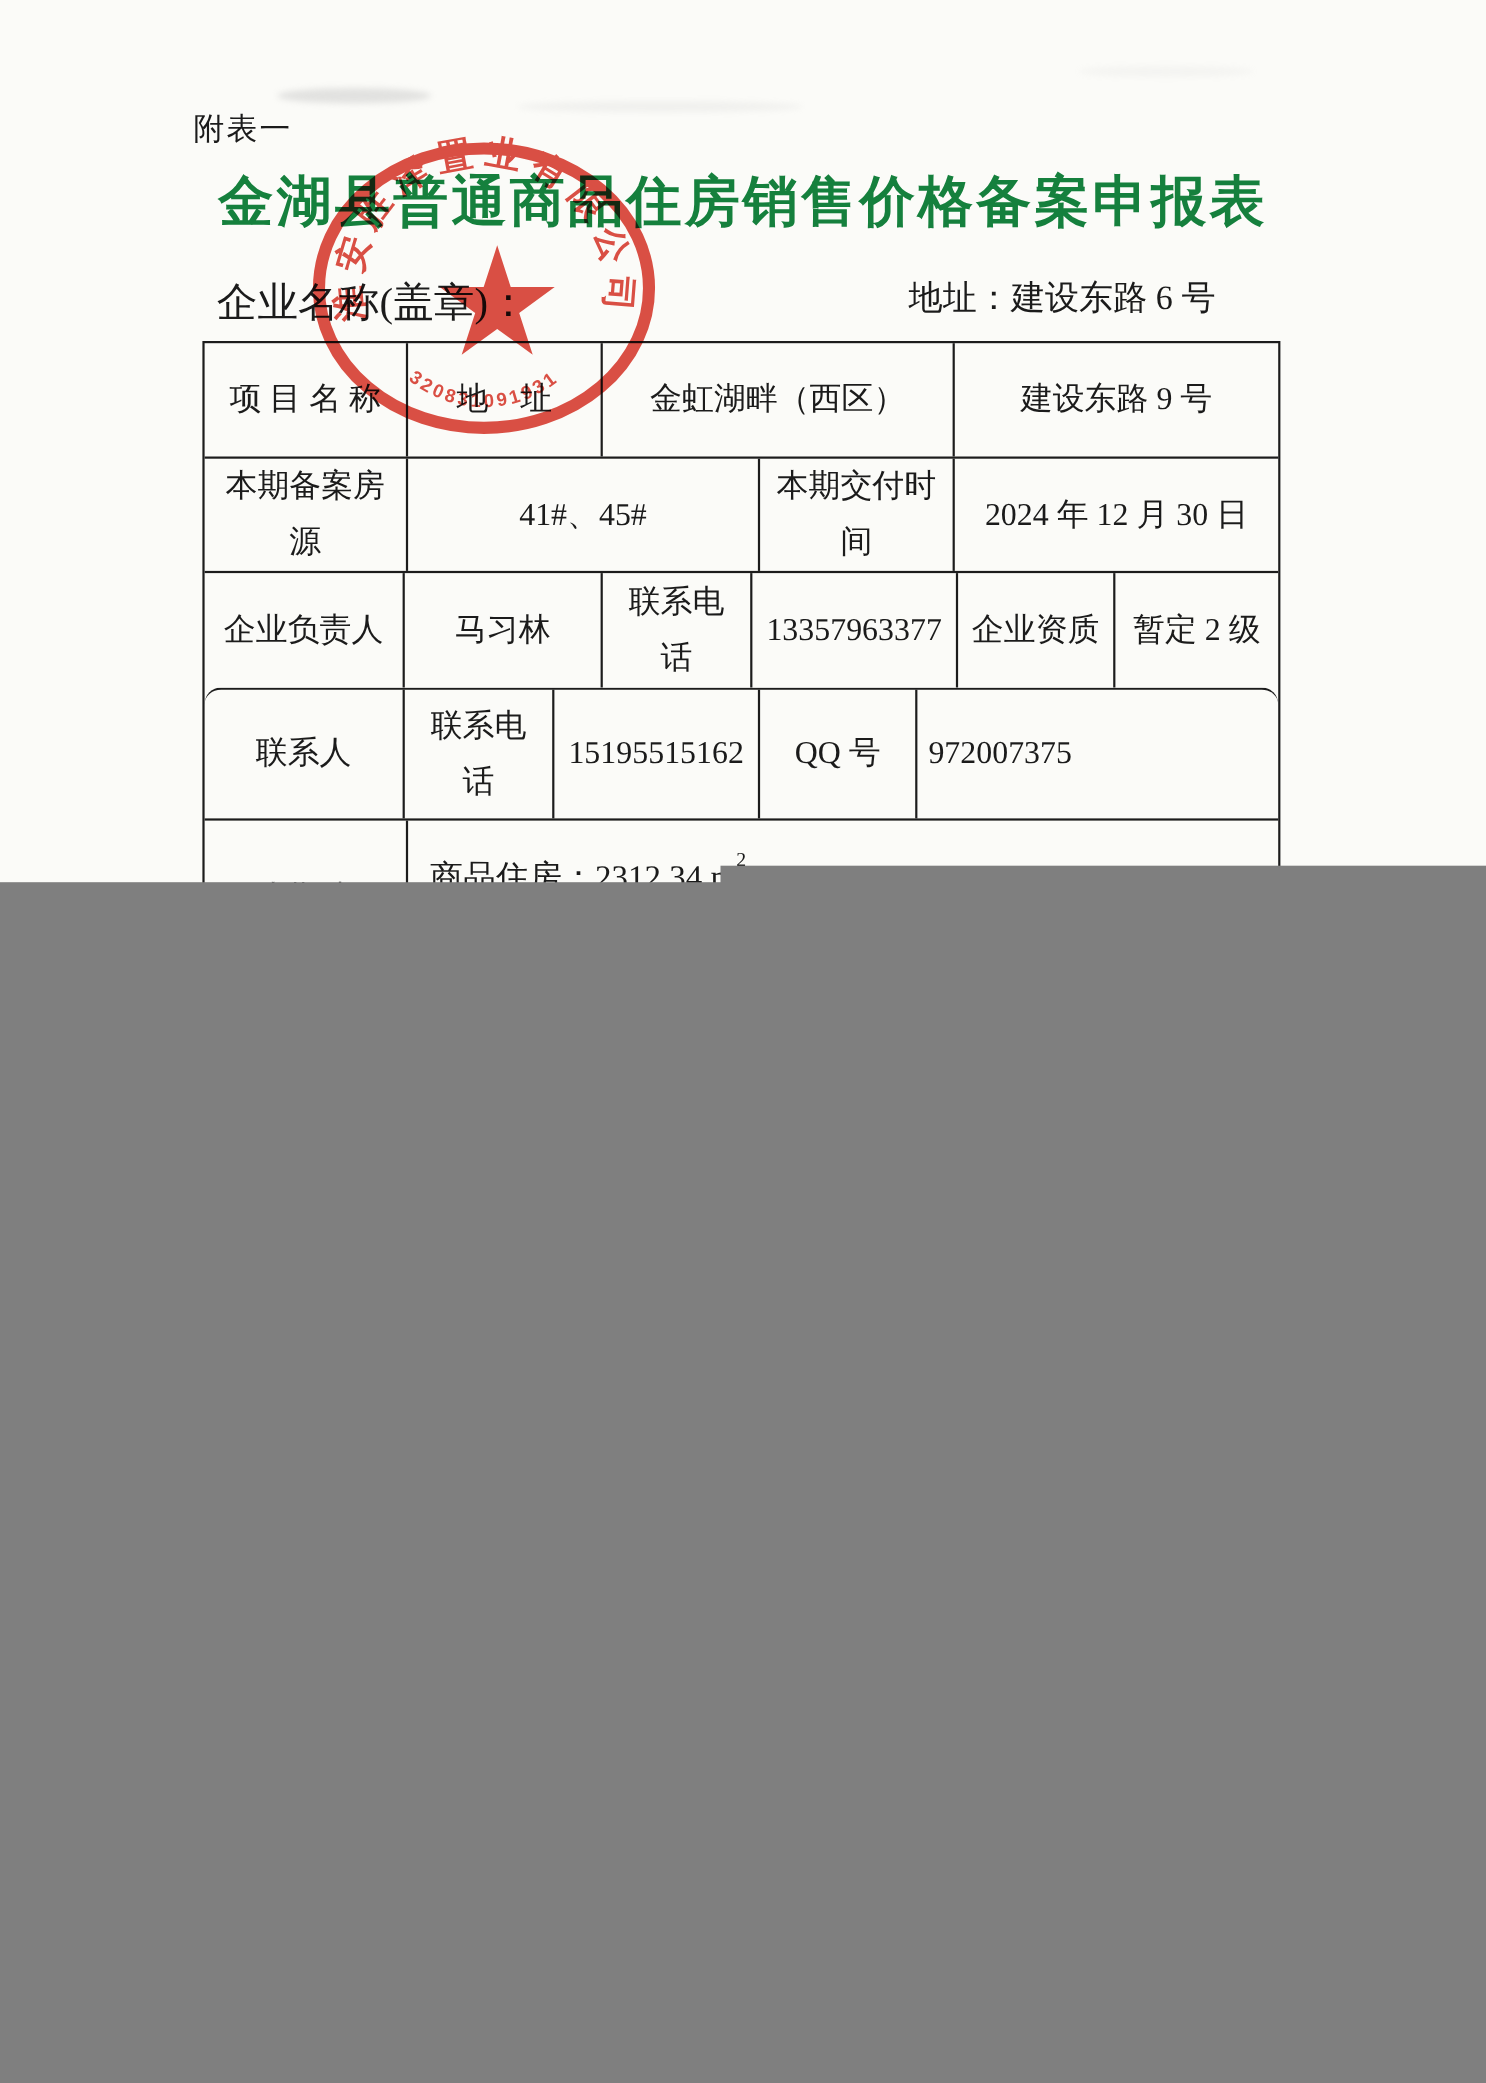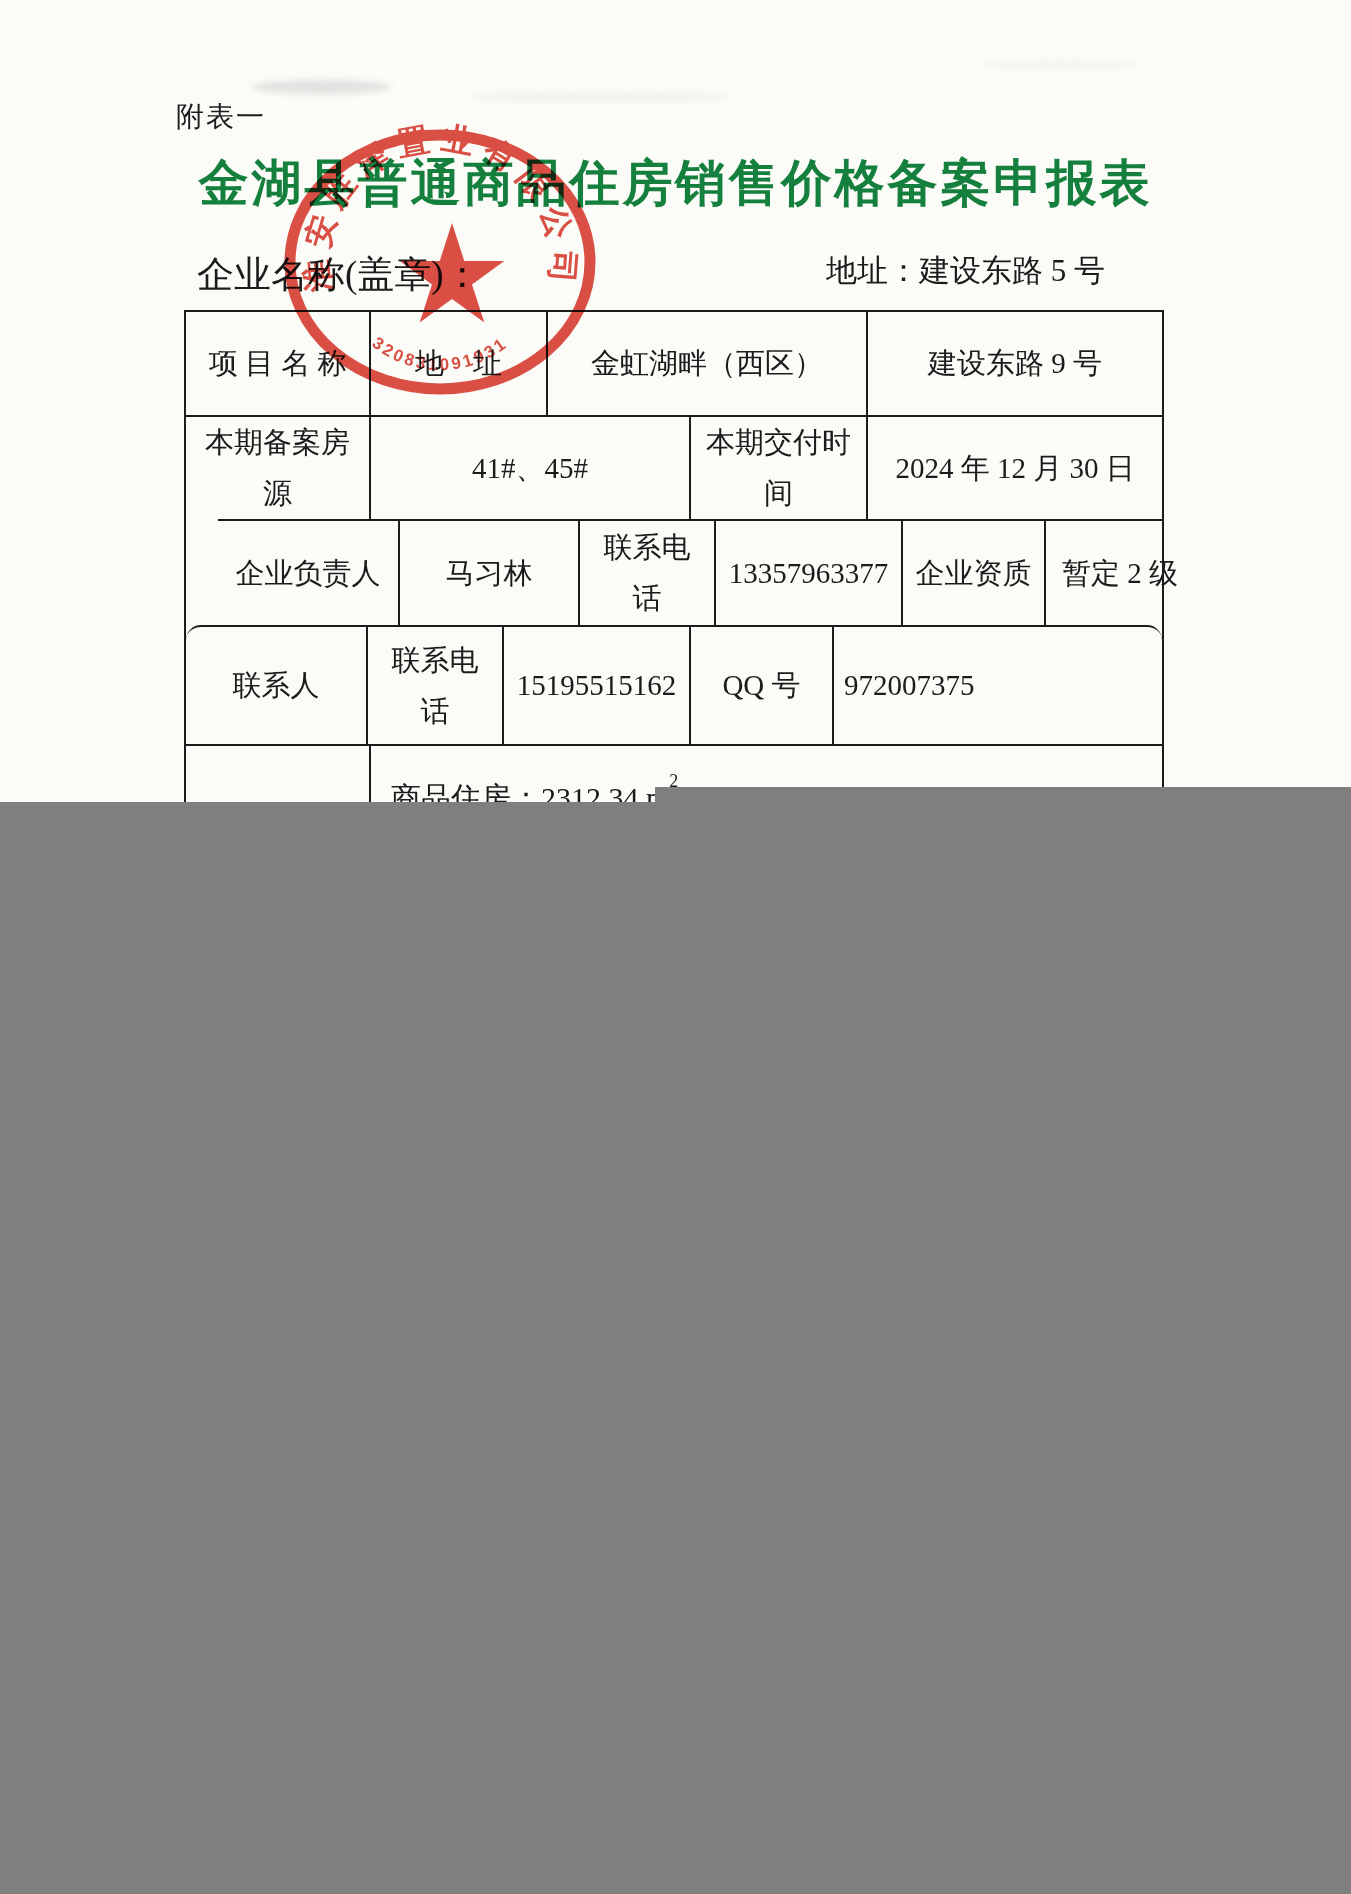--- a/index.html
+++ b/index.html
@@ -27,21 +27,21 @@
   #form-table{position:absolute;left:184px;top:310px;width:976px;
     border:2px solid #1c1c1c;box-sizing:content-box;background:transparent;}
   .trow{display:flex;border-top:2px solid #1c1c1c;}
   .trow:first-child{border-top:none;}
   .tcell{
     box-sizing:border-box;border-left:2px solid #1c1c1c;
     display:flex;align-items:center;justify-content:center;
     text-align:center;font-size:29px;line-height:1.75;padding:0 10px;
   }
   .tcell:first-child{border-left:none;}
-  #row1{height:103px;} #row2{height:102px;} #row3{height:104px;margin-left:32px;} #row4{height:117px;border-radius:15px;}
+  #row1{height:103px;} #row2{height:102px;} #row3{height:104px;} #row4{height:117px;border-radius:15px;}
   #row5{height:160px;}
   .w183{flex:0 0 183px;} .w320{flex:0 0 320px;} .w177{flex:0 0 177px;} .w296{flex:0 0 296px;}
   .w180{flex:0 0 180px;} .w136{flex:0 0 136px;} .w187{flex:0 0 187px;}
   .w143{flex:0 0 143px;} .w150{flex:0 0 150px;} .w793{flex:0 0 793px;}
   #row5 .label-cell{align-items:flex-start;padding-top:45px;}
   #row5 .content-cell{align-items:flex-start;justify-content:flex-start;
     padding-top:26px;padding-left:20px;font-size:30px;text-align:left;}
   #row5 sup{font-size:18px;line-height:1;}
 
   
@@ -58,21 +58,21 @@
 
 <div class="smudge" id="smudge1"></div>
 <div class="smudge" id="smudge2"></div>
 <div class="smudge" id="smudge3"></div>
 
 <div id="annotation">附表一</div>
 
 <div id="doc-title">金湖县普通商品住房销售价格备案申报表</div>
 
 <div id="company-line">企业名称(盖章)：</div>
-<div id="address-line">地址：建设东路 5 号</div>
+<div id="address-line">地址：建设东路 6 号</div>
 
 <div id="form-table">
   <div class="trow" id="row1">
     <div class="tcell w183">项 目 名 称</div>
     <div class="tcell w177">地　址</div>
     <div class="tcell w320">金虹湖畔（西区）</div>
     <div class="tcell w296">建设东路 9 号</div>
   </div>
   <div class="trow" id="row2">
     <div class="tcell w183">本期备案房源</div>

